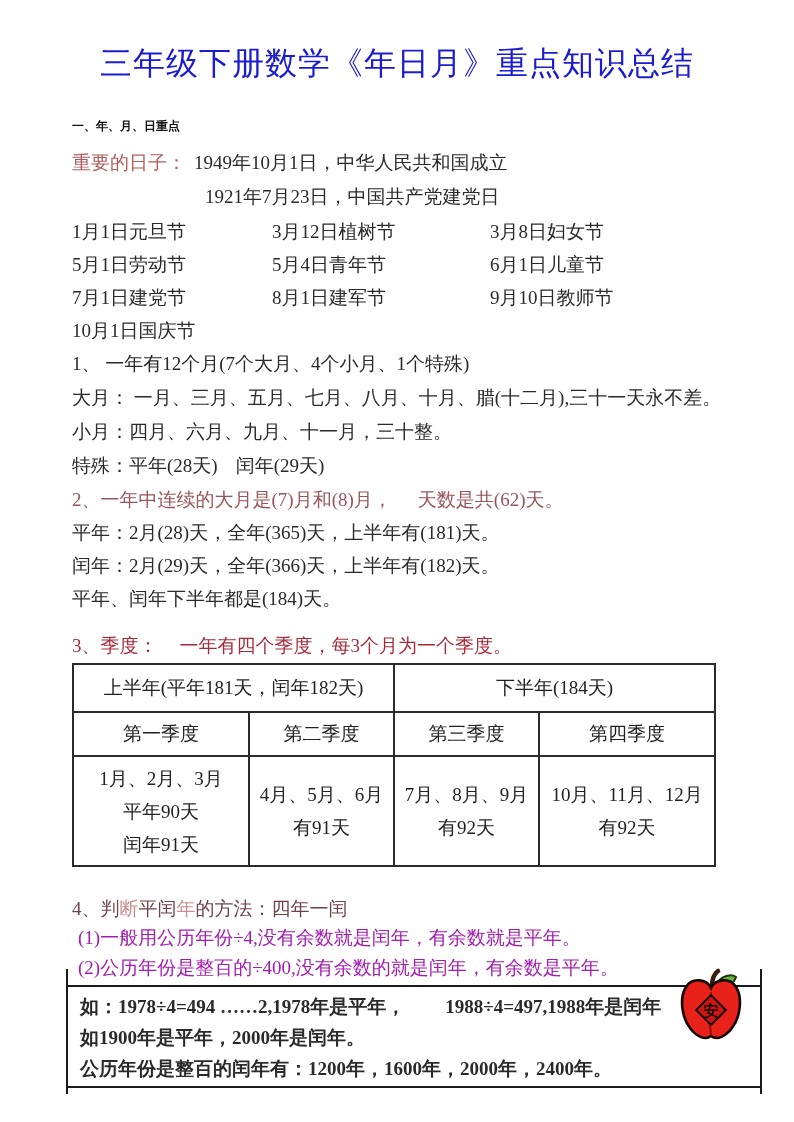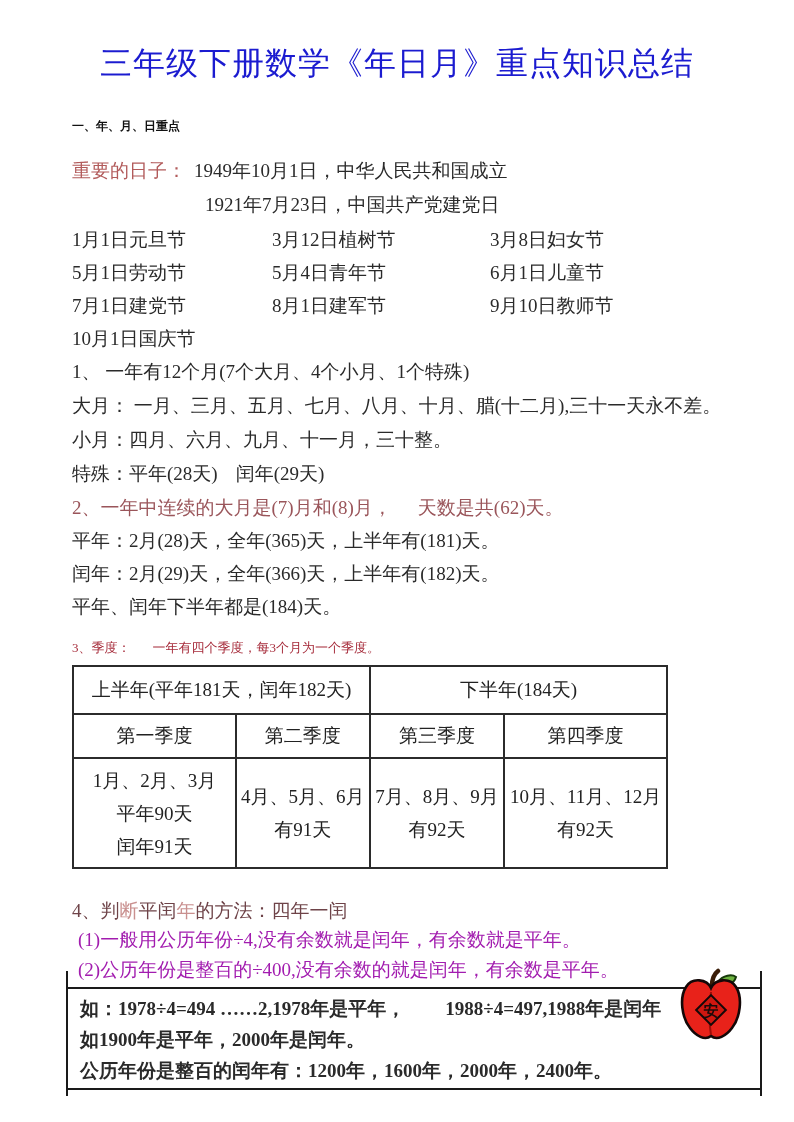--- a/index.html
+++ b/index.html
@@ -23,40 +23,40 @@
     letter-spacing:1px;
   }
   .sec-heading{
     margin-top:28px;
     font-size:12px;
     font-weight:bold;
     line-height:24px;
     color:#111;
   }
   .body-line{font-size:19px;line-height:34px;}
-  .dates{margin-top:16px;}
+  .dates{margin-top:8px;}
   .dates .row1 .lbl{color:#b25b5b;margin-right:8px;}
   .dates .row2{padding-left:133px;}
   .holidays{margin-top:1px;}
   .holidays .body-line{line-height:33px;}
   .hcol1{display:inline-block;width:200px;}
   .hcol2{display:inline-block;width:218px;}
   .p1 .body-line{line-height:34px;}
   .p2 .body-line{line-height:33px;}
   .red2{color:#9a555a;}
   .red3{color:#a62b3a;}
-  .p3{margin-top:12px;line-height:26px;font-size:13px;}
+  .p3{margin-top:18px;line-height:26px;font-size:19px;}
   .p3 .gap{display:inline-block;width:22px;}
   .gapwide{display:inline-block;width:26px;}
   .gapsmall{display:inline-block;width:18px;}
 
   table.season{
     border-collapse:collapse;
     margin-top:4px;
-    width:596px;
+    width:644px;
     table-layout:fixed;
     font-size:19px;
     text-align:center;
     color:#222;
   }
   table.season td{border:2px solid #2b2b2b;padding:2px 4px;}
   table.season .r1 td{height:42px;}
   table.season .r2 td{height:38px;}
   table.season .r3 td{height:104px;vertical-align:middle;line-height:33px;}
   col.c1{width:27.4%;} col.c2{width:22.6%;} col.c3{width:22.6%;} col.c4{width:27.4%;}

